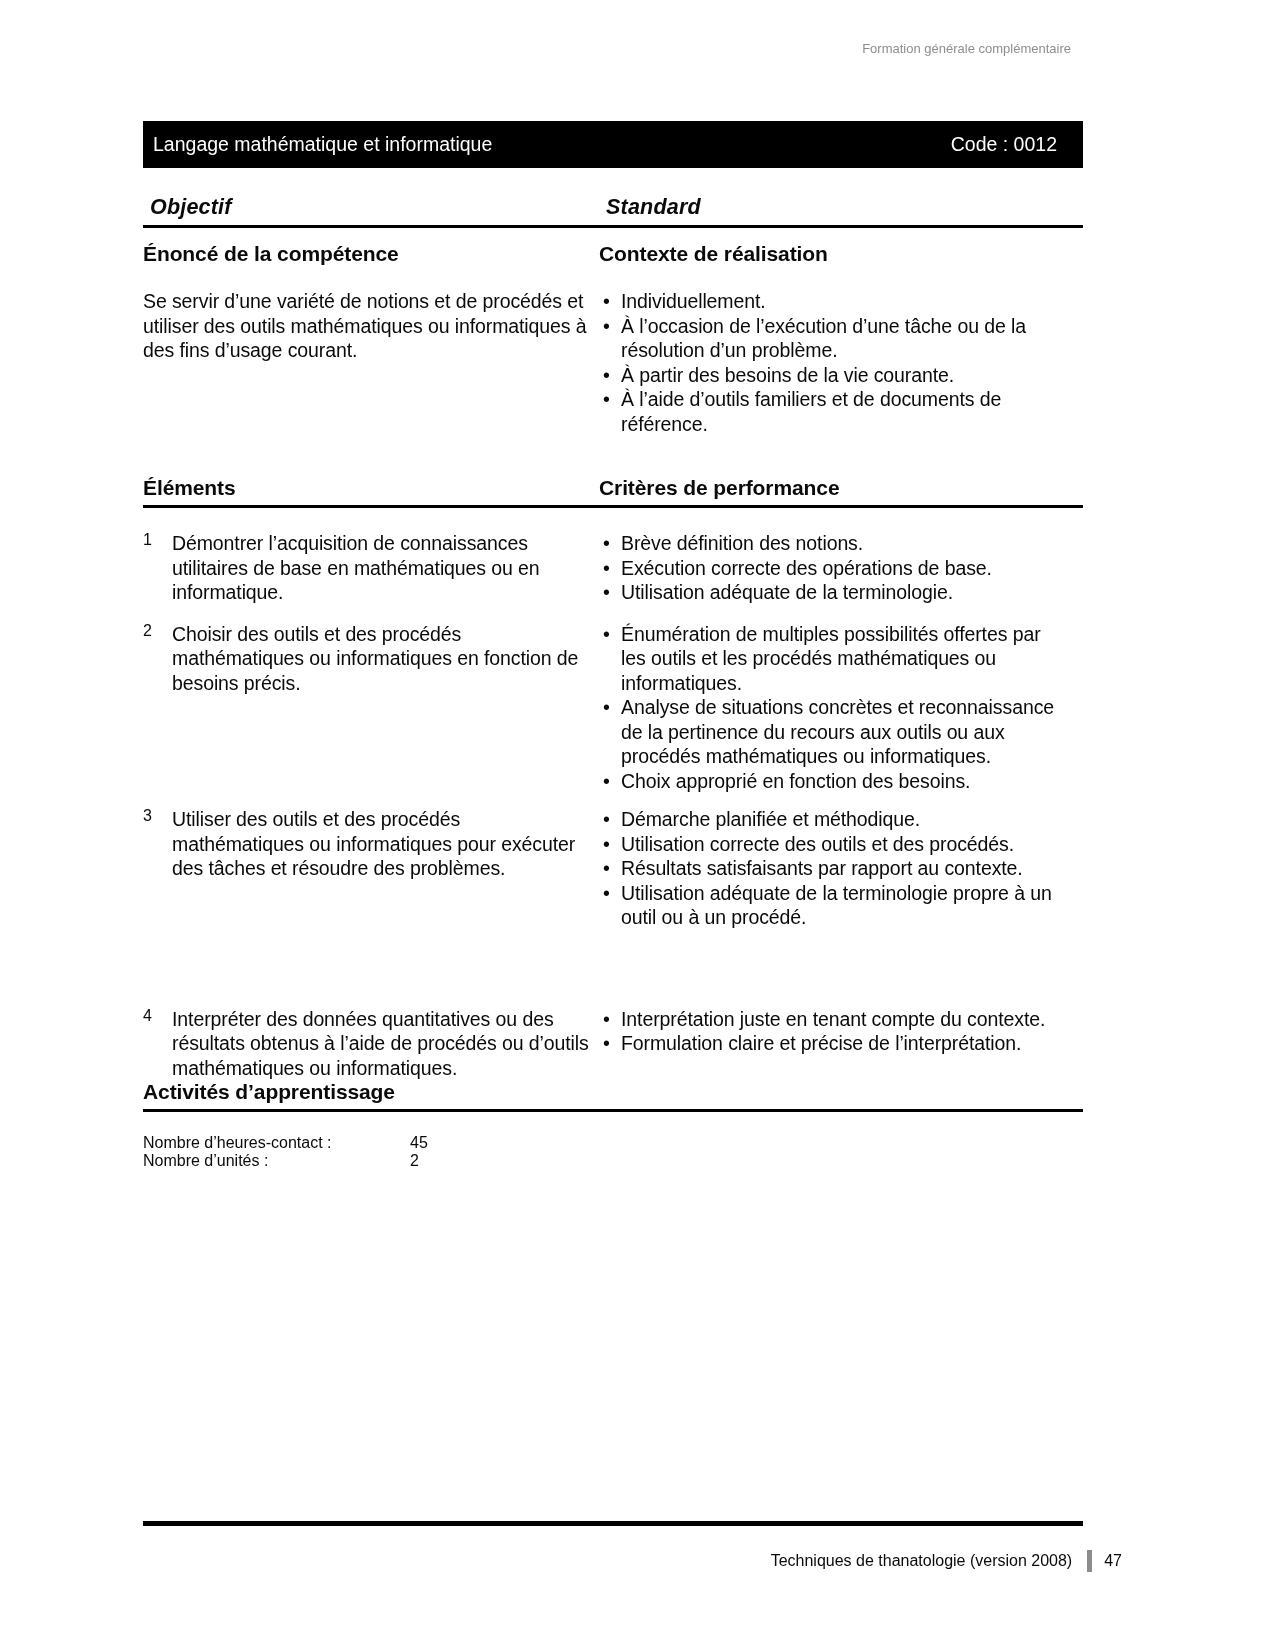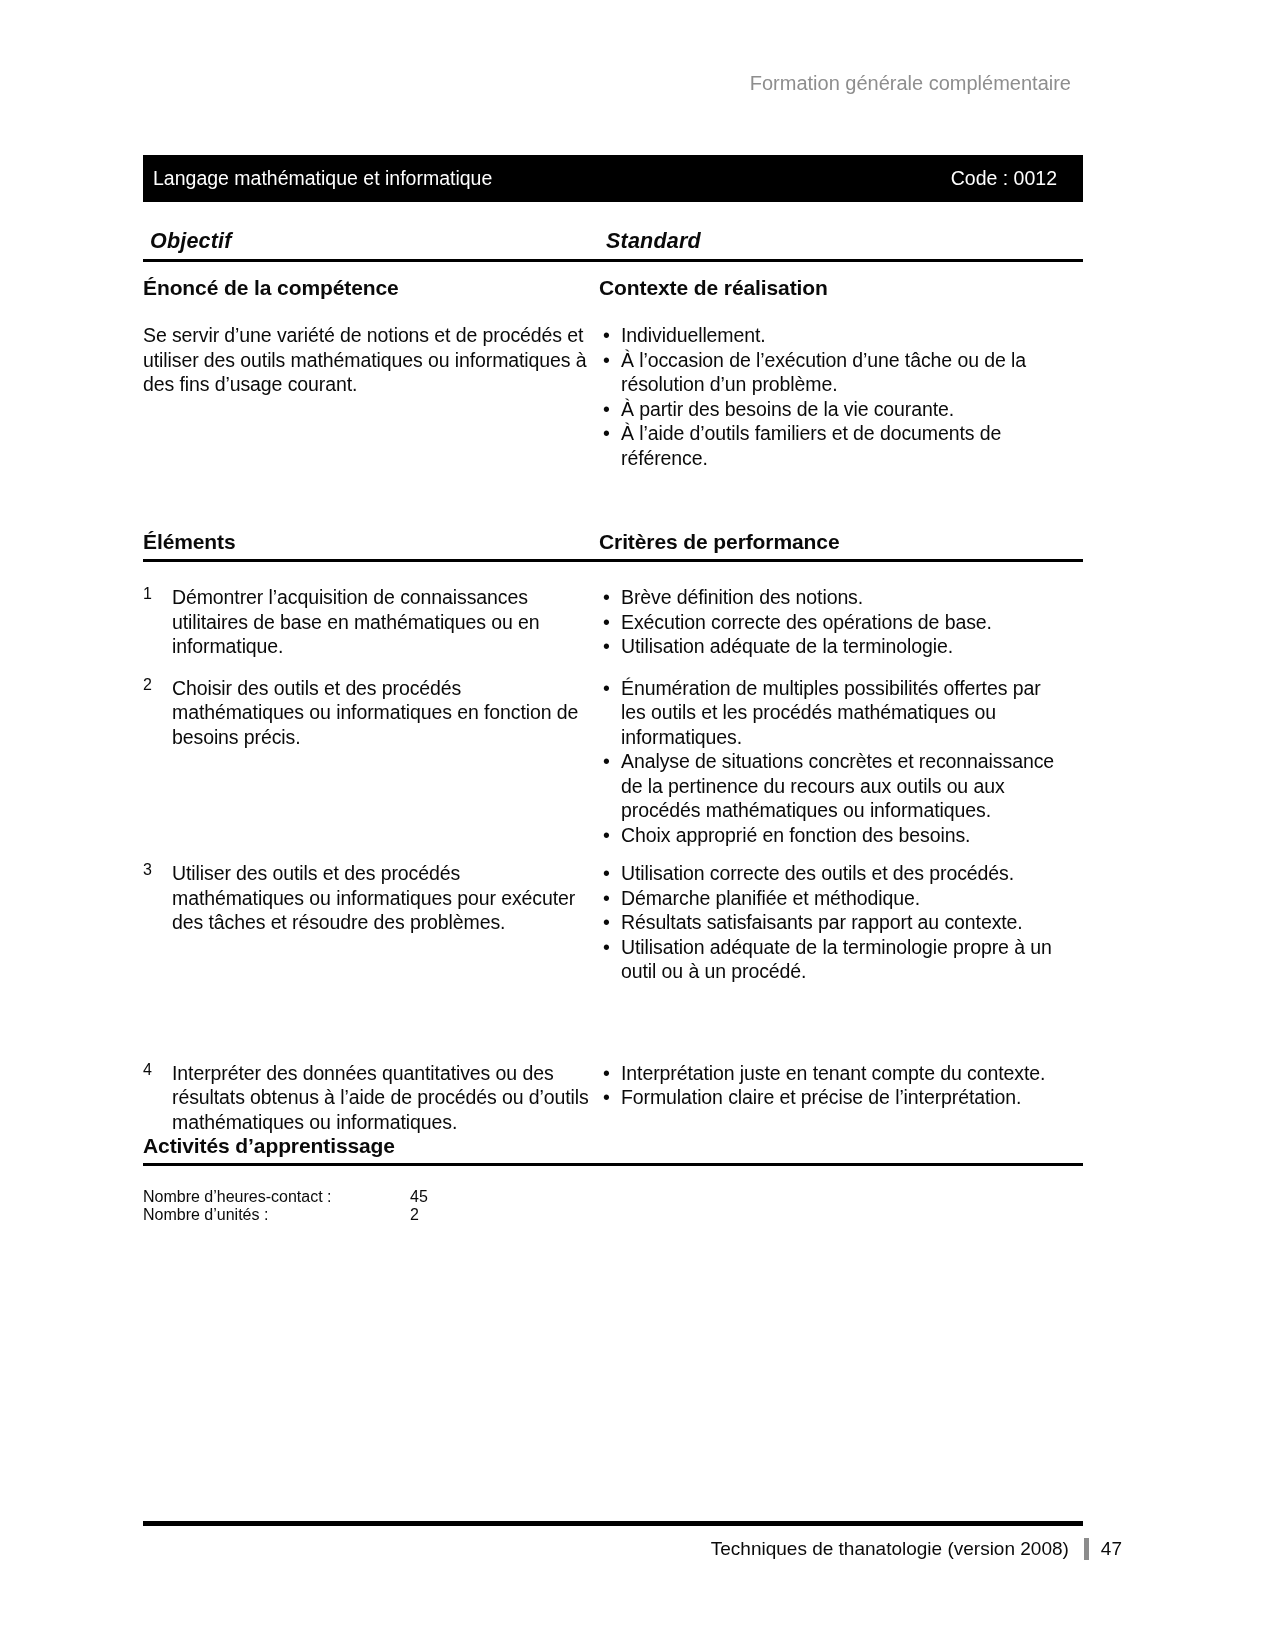--- a/index.html
+++ b/index.html
@@ -9,25 +9,25 @@
     width: 1275px;
     height: 1650px;
     background: #ffffff;
     font-family: "Liberation Sans", sans-serif;
     color: #0a0a0a;
     overflow: hidden;
   }
   .content { margin: 0 192px 0 143px; }
 
   .top-header {
-    padding-top: 71px;
+    padding-top: 37px;
     padding-right: 12px;
     text-align: right;
     color: #8e8e8e;
-    font-size: 20px;
+    font-size: 13px;
     line-height: 24px;
   }
 
   .title-bar {
     margin-top: 60px;
     height: 47px;
     background: #000000;
     color: #ffffff;
     display: flex;
     justify-content: space-between;
@@ -54,21 +54,21 @@
 
   .rule { height: 3px; background: #000000; margin-top: 5px; }
 
   h3 {
     font-size: 21px;
     font-weight: bold;
     line-height: 24px;
     letter-spacing: -0.1px;
   }
   .subheads { margin-top: 14px; }
-  .col-heads-small { margin-top: 60px; }
+  .col-heads-small { margin-top: 40px; }
 
   p, li {
     font-size: 19.5px;
     line-height: 24.5px;
     letter-spacing: -0.1px;
   }
 
   .body-block { margin-top: 23px; }
 
   ul.bullets { list-style: none; }
@@ -97,25 +97,25 @@
   }
 
   .footer {
     position: absolute;
     left: 143px;
     top: 1521px;
     width: 979px;
   }
   .footer-rule { width: 940px; height: 5px; background: #000000; }
   .footer-line {
-    margin-top: 12px;
+    margin-top: 24px;
     display: flex;
     justify-content: flex-end;
     align-items: center;
-    font-size: 19px;
+    font-size: 16px;
     line-height: 20px;
   }
   .footer-vbar {
     display: inline-block;
     width: 5px;
     height: 22px;
     background: #8c8c8c;
     margin: 0 12px 0 15px;
   }
 </style>
@@ -184,22 +184,22 @@
         <li>Choix approprié en fonction des besoins.</li>
       </ul>
     </div>
 
     <div class="two-col item-row row-3">
       <div class="item-left">
         <span>3</span>
         <p>Utiliser des outils et des procédés mathématiques ou informatiques pour exécuter des tâches et résoudre des problèmes.</p>
       </div>
       <ul class="bullets">
+        <li>Démarche planifiée et méthodique.</li>
         <li>Utilisation correcte des outils et des procédés.</li>
-        <li>Démarche planifiée et méthodique.</li>
         <li>Résultats satisfaisants par rapport au contexte.</li>
         <li>Utilisation adéquate de la terminologie propre à un outil ou à un procédé.</li>
       </ul>
     </div>
 
     <div class="two-col item-row row-4">
       <div class="item-left">
         <span>4</span>
         <p>Interpréter des données quantitatives ou des résultats obtenus à l’aide de procédés ou d’outils mathématiques ou informatiques.</p>
       </div>

